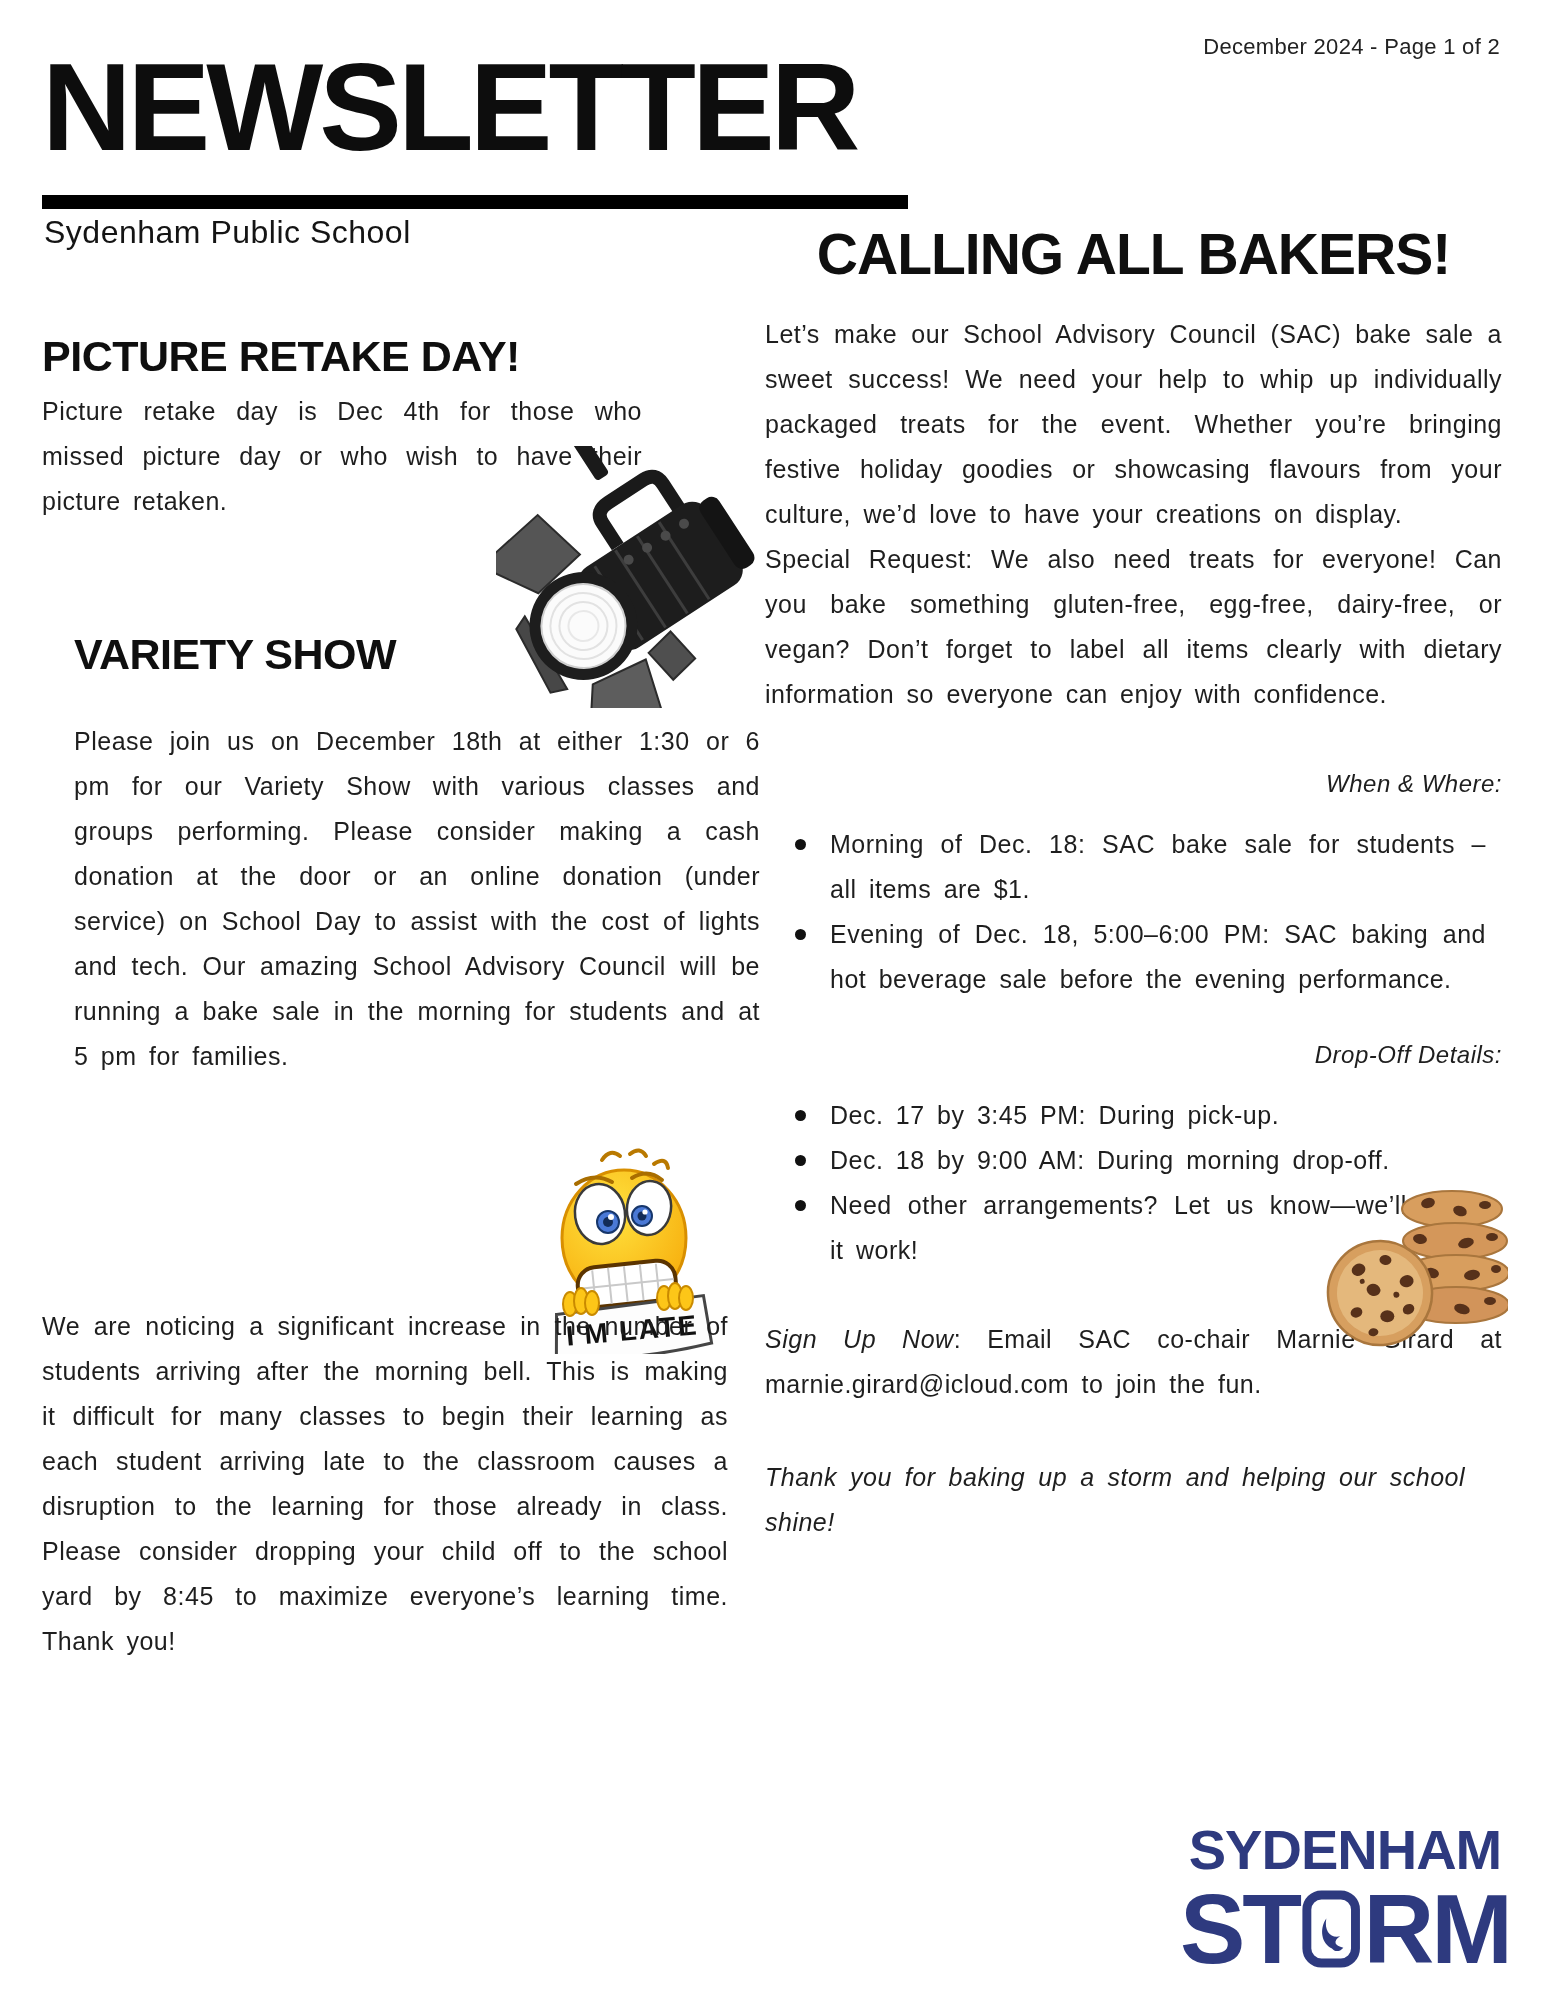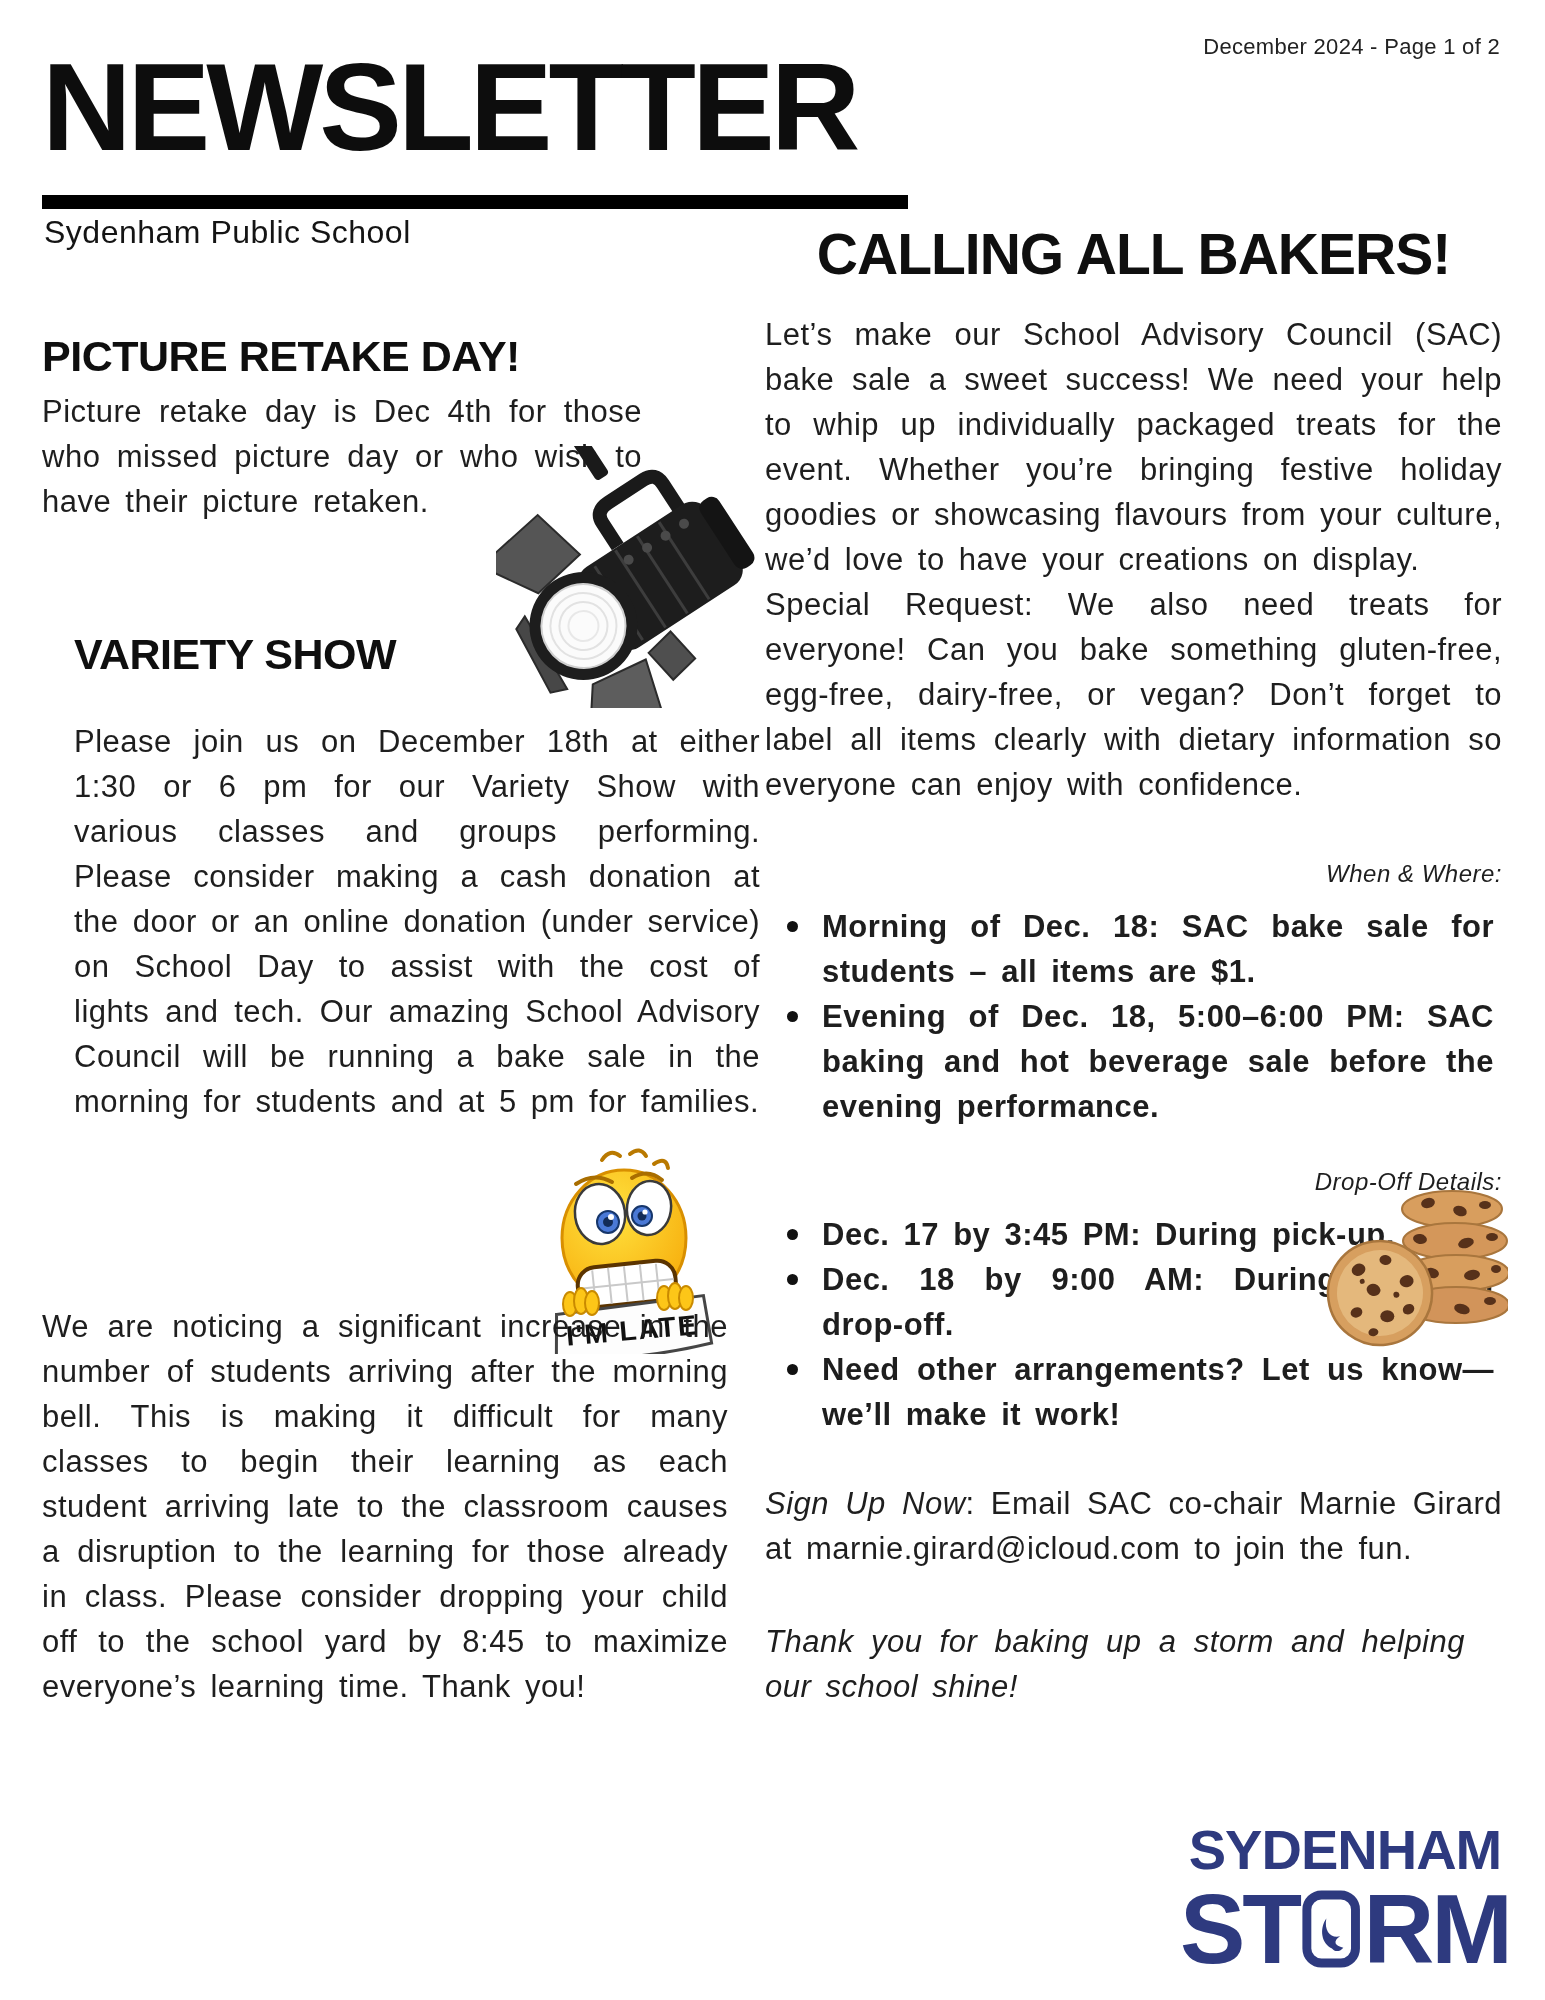--- a/index.html
+++ b/index.html
@@ -17,21 +17,21 @@
     border-bottom:14px solid #000;padding-right:52px;padding-bottom:8px;
     display:inline-block;color:#0d0d0d;
   }
   .school{
     position:absolute;left:44px;top:214px;font-size:32px;color:#141414;letter-spacing:.5px;
   }
   h2.sec-h{
     margin:0;font-size:43px;font-weight:800;letter-spacing:-.5px;color:#0f0f0f;line-height:1.15;
   }
   .body-txt{
-    margin:0;font-size:31px;line-height:45px;letter-spacing:.5px;word-spacing:5px;
+    margin:0;font-size:25px;line-height:45px;letter-spacing:.5px;word-spacing:5px;
     text-align:justify;color:#1e1e1e;
   }
   .sec{position:absolute;}
   #sec-picture{left:42px;top:332px;width:600px;}
   #sec-picture .body-txt{margin-top:8px;}
   #sec-variety{left:42px;top:630px;width:686px;margin-left:32px;}
   #sec-variety .body-txt{margin-top:40px;}
   #sec-arriving{left:42px;top:1228px;width:686px;}
   #sec-arriving .body-txt{margin-top:76px;}
   .art{position:absolute;}
@@ -42,21 +42,21 @@
   h2.bakers{
     margin:0;font-size:57px;font-weight:800;letter-spacing:-1px;text-align:center;
     color:#0f0f0f;line-height:1.15;white-space:nowrap;
   }
   .right-col .intro{margin-top:24px;}
   .right-col .label{
     font-style:italic;margin:0;margin-top:44px;font-size:24px;line-height:45px;
     letter-spacing:.5px;color:#1e1e1e;text-align:right;
   }
   .right-col .label.tight{margin-top:30px;}
-  ul.blist{list-style:none;margin:8px;padding:0;font-weight:bold;}
+  ul.blist{list-style:none;margin:16px;padding:0;}
   ul.blist li{display:flex;align-items:flex-start;}
   ul.blist .dot{
     flex:0 0 auto;width:11px;height:11px;border-radius:50%;background:#111;
     margin:17px 24px 0 14px;
   }
   ul.blist .li-txt{flex:1;}
   .signup{margin-top:44px;}
   .signup .lead{font-style:italic;}
   .thanks{margin-top:48px;font-style:italic;width:700px;}
   .logo{

